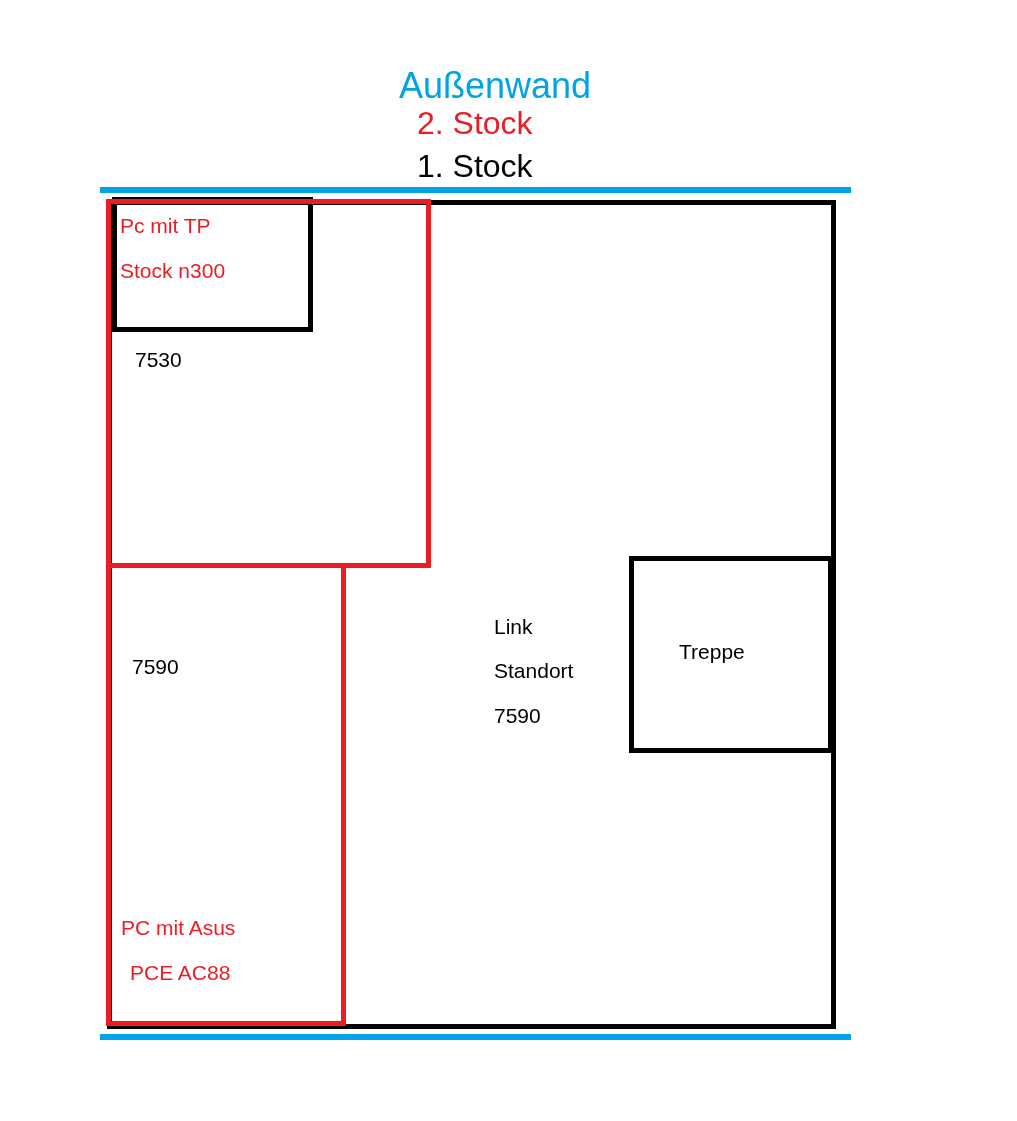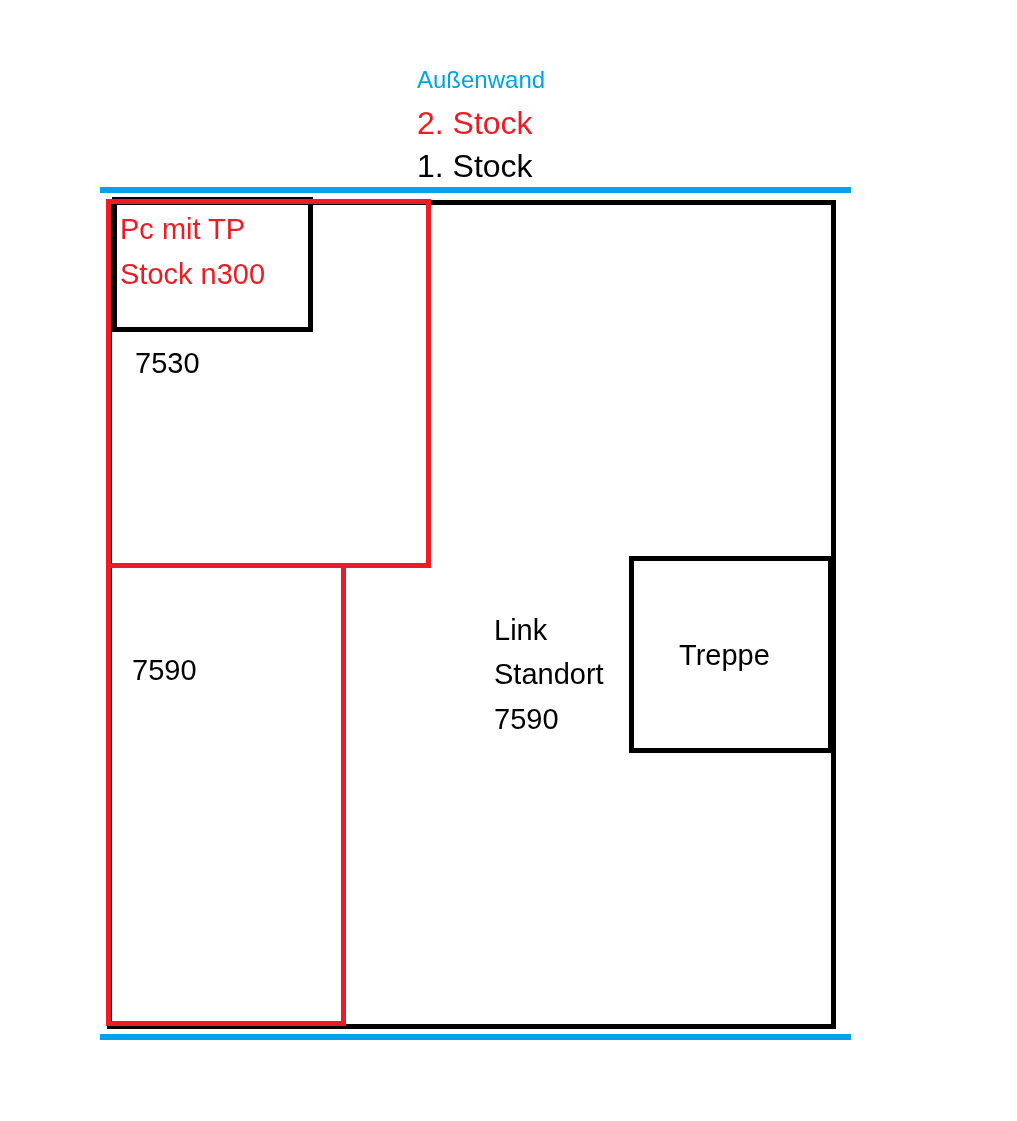--- a/index.html
+++ b/index.html
@@ -10,21 +10,21 @@
   }
   .canvas {
     position: relative;
     width: 1017px;
     height: 1121px;
     background: #ffffff;
     overflow: hidden;
   }
   .label {
     position: absolute;
-    font-size: 29px;
+    font-size: 21px;
     line-height: 1.0;
     color: #000000;
     white-space: nowrap;
   }
   .label.red   { color: var(--floor2, #ED1C24); text-align: center; }
   .label.cyan  { color: var(--wall, #00A2E8); }
 
   
   .wall-line {
     position: absolute;
@@ -67,21 +67,21 @@
     z-index: 3;
   }
   .room-7590 {
     left: 106px; top: 563px;
     width: 240px; height: 463px;
     z-index: 3;
   }
   .label { z-index: 5; }
 
   
-  .legend-aussenwand { left: 417px; top: 68px;  font-size: 24px; }
+  .legend-aussenwand { left: 399px; top: 68px;  font-size: 36px; }
   .legend-stock2     { left: 417px; top: 107px; font-size: 32px; }
   .legend-stock1     { left: 417px; top: 150px; font-size: 32px; }
 
   
   .lbl-pc-tp-1   { left: 120px; top: 215px; }
   .lbl-pc-tp-2   { left: 120px; top: 260px; }
   .lbl-7530      { left: 135px; top: 349px; }
   .lbl-7590      { left: 132px; top: 656px; }
   .lbl-alter-1   { left: 494px; top: 616px; }
   .lbl-alter-2   { left: 494px; top: 660px; text-align: right; }
@@ -117,14 +117,16 @@
   <div class="label lbl-7530">7530</div>
 
   <div class="label lbl-7590">7590</div>
 
   <div class="label lbl-alter-1">Link</div>
   <div class="label lbl-alter-2">Standort</div>
   <div class="label lbl-alter-3">7590</div>
 
   <div class="label lbl-treppe">Treppe</div>
 
+  <div class="label red lbl-asus-1">PC mit Asus</div>
+  <div class="label red lbl-asus-2">PCE AC88</div>
 
 </div>
 
 </body></html>

